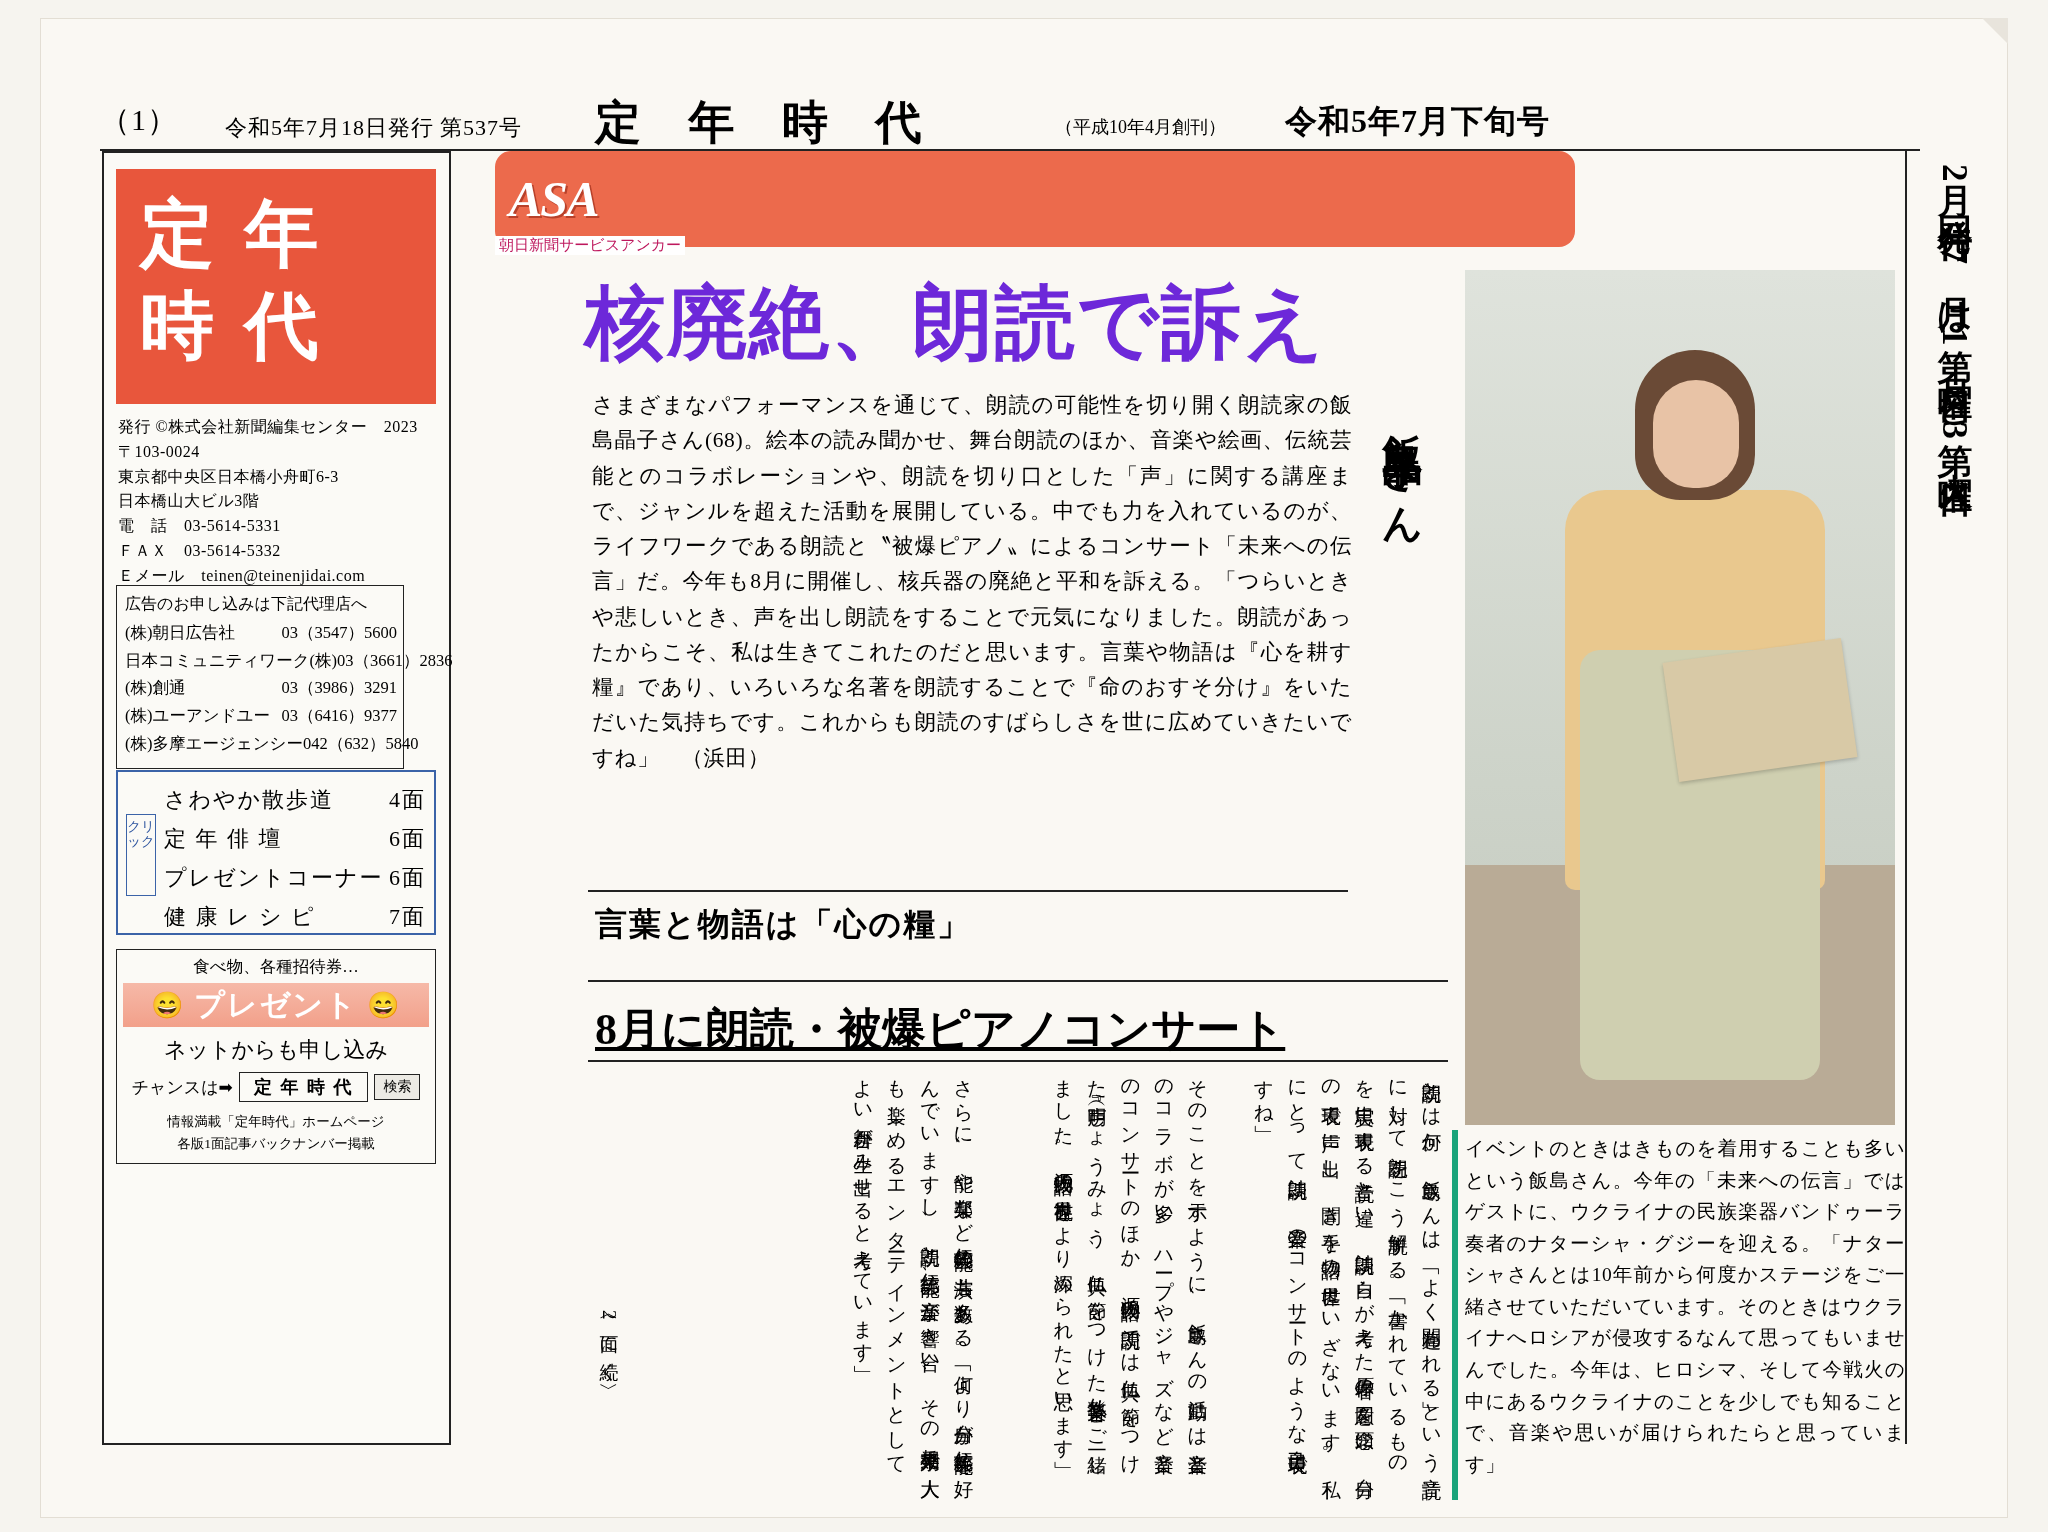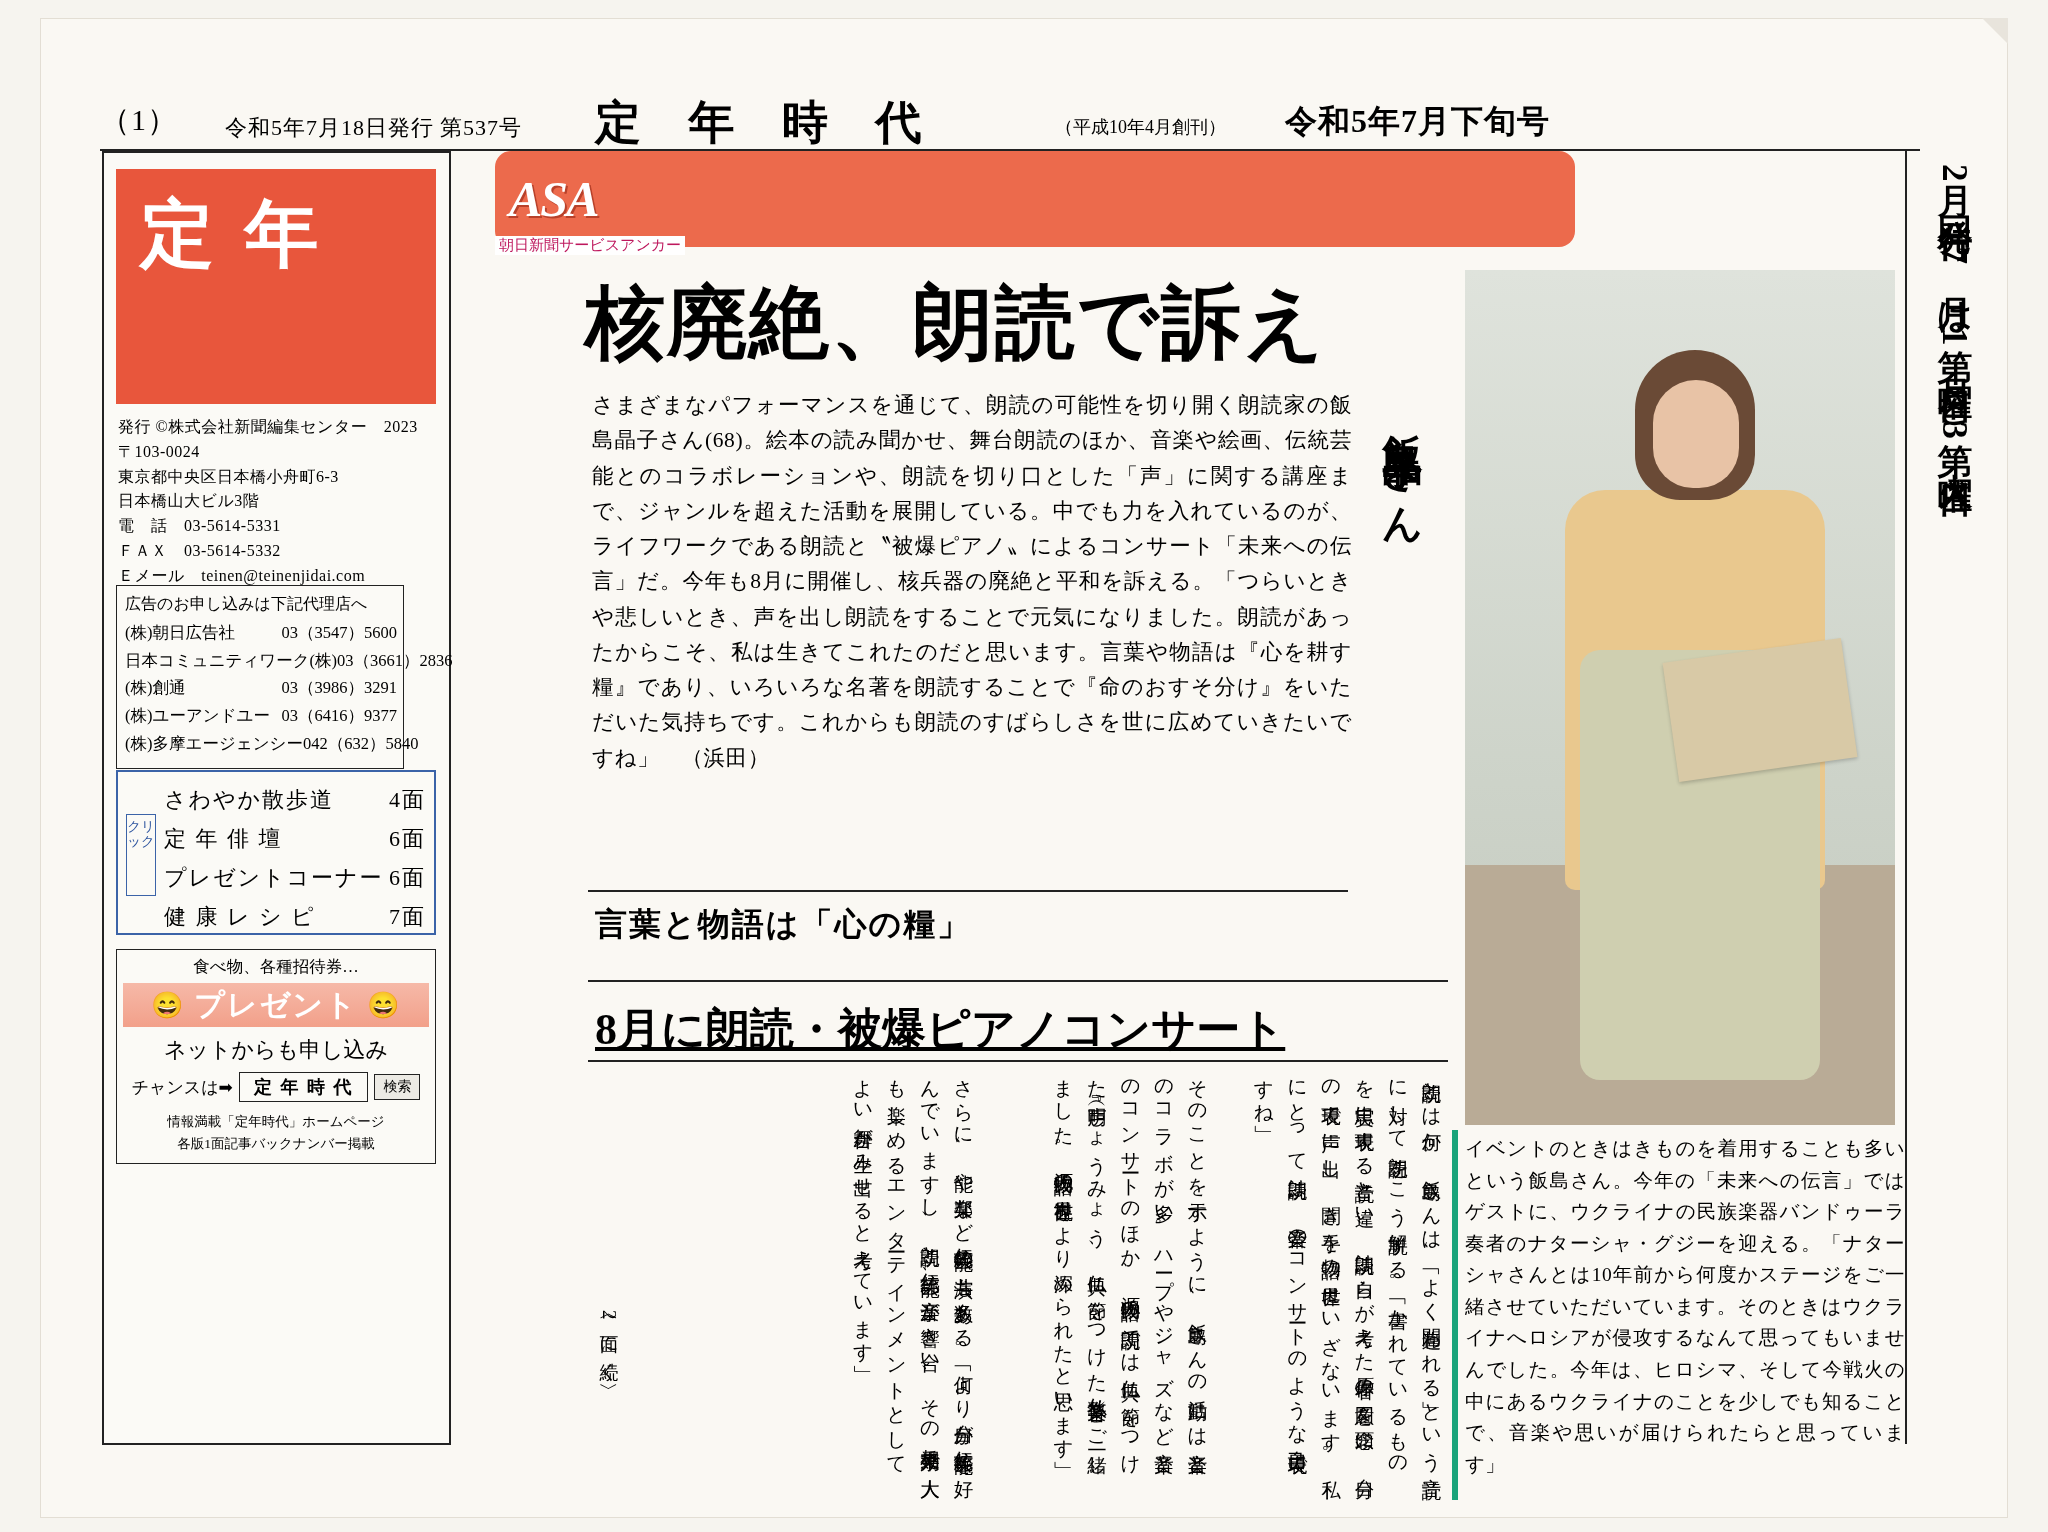--- a/index.html
+++ b/index.html
@@ -41,21 +41,21 @@
   .searchbtn{border:1.5px solid #222;padding:3px 8px;font-size:14px;background:#eceae4;}
   .pres-foot{font-size:13.5px;text-align:center;line-height:1.5;margin-top:10px;}
   
   .asabanner{position:absolute;left:455px;top:133px;width:1080px;height:96px;background:#ec6a4c;
              display:flex;align-items:center;border-radius:16px;}
   .asalogo{color:#fff;font-size:50px;font-weight:bold;font-style:italic;letter-spacing:-2px;margin-left:14px;
            text-shadow:2px 2px 0 #b8412a;}
   .asatext{color:#fff;font-size:37px;font-weight:bold;letter-spacing:1px;margin-left:8px;}
   .asasub{position:absolute;left:455px;top:218px;font-size:15px;background:#fff;color:#be185d;padding:0 4px;}
   
-  .headline{position:absolute;left:545px;top:252px;font-size:80px;font-weight:bold;color:#000000;letter-spacing:2px;
+  .headline{position:absolute;left:545px;top:252px;font-size:80px;font-weight:bold;color:#6d28d9;letter-spacing:2px;
             white-space:nowrap;}
   .rule-v{position:absolute;background:#222;width:1.5px;}
   .rule-h{position:absolute;background:#222;height:1.5px;}
   .article{position:absolute;left:552px;top:370px;width:760px;font-size:21.5px;line-height:1.64;
            text-align:justify;letter-spacing:.6px;}
   .byline{position:absolute;left:1330px;top:385px;width:60px;font-size:40px;font-weight:bold;
           writing-mode:vertical-rl;letter-spacing:6px;}
   .sub1{position:absolute;left:555px;top:885px;font-size:32px;font-weight:bold;letter-spacing:2px;white-space:nowrap;}
   .sub2{position:absolute;left:555px;top:982px;font-size:44px;font-weight:bold;letter-spacing:0px;white-space:nowrap;text-decoration:underline;}
   
@@ -97,20 +97,21 @@
     <div class="editionlabel">令和5年7月下旬号</div>
 
     <div class="rule-h" style="left:60px;top:131px;width:1820px;"></div>
     <div class="rule-v" style="left:1865px;top:131px;height:1295px;"></div>
 
     <div class="rstrip">月2回発行　7月は第1月曜日と第3火曜日</div>
 
     <div class="leftcol">
       <div class="logobox">
         <div class="l1">定 年</div>
+        <div class="l2">時 代</div>
       </div>
 
       <div class="pub">
         <div class="row">発行 ©株式会社新聞編集センター　2023</div>
         <div class="row">〒103-0024</div>
         <div class="row">東京都中央区日本橋小舟町6-3</div>
         <div class="row">日本橋山大ビル3階</div>
         <div class="row">電　話　03-5614-5331</div>
         <div class="row">ＦＡＸ　03-5614-5332</div>
         <div class="row">Ｅメール　teinen@teinenjidai.com</div>

